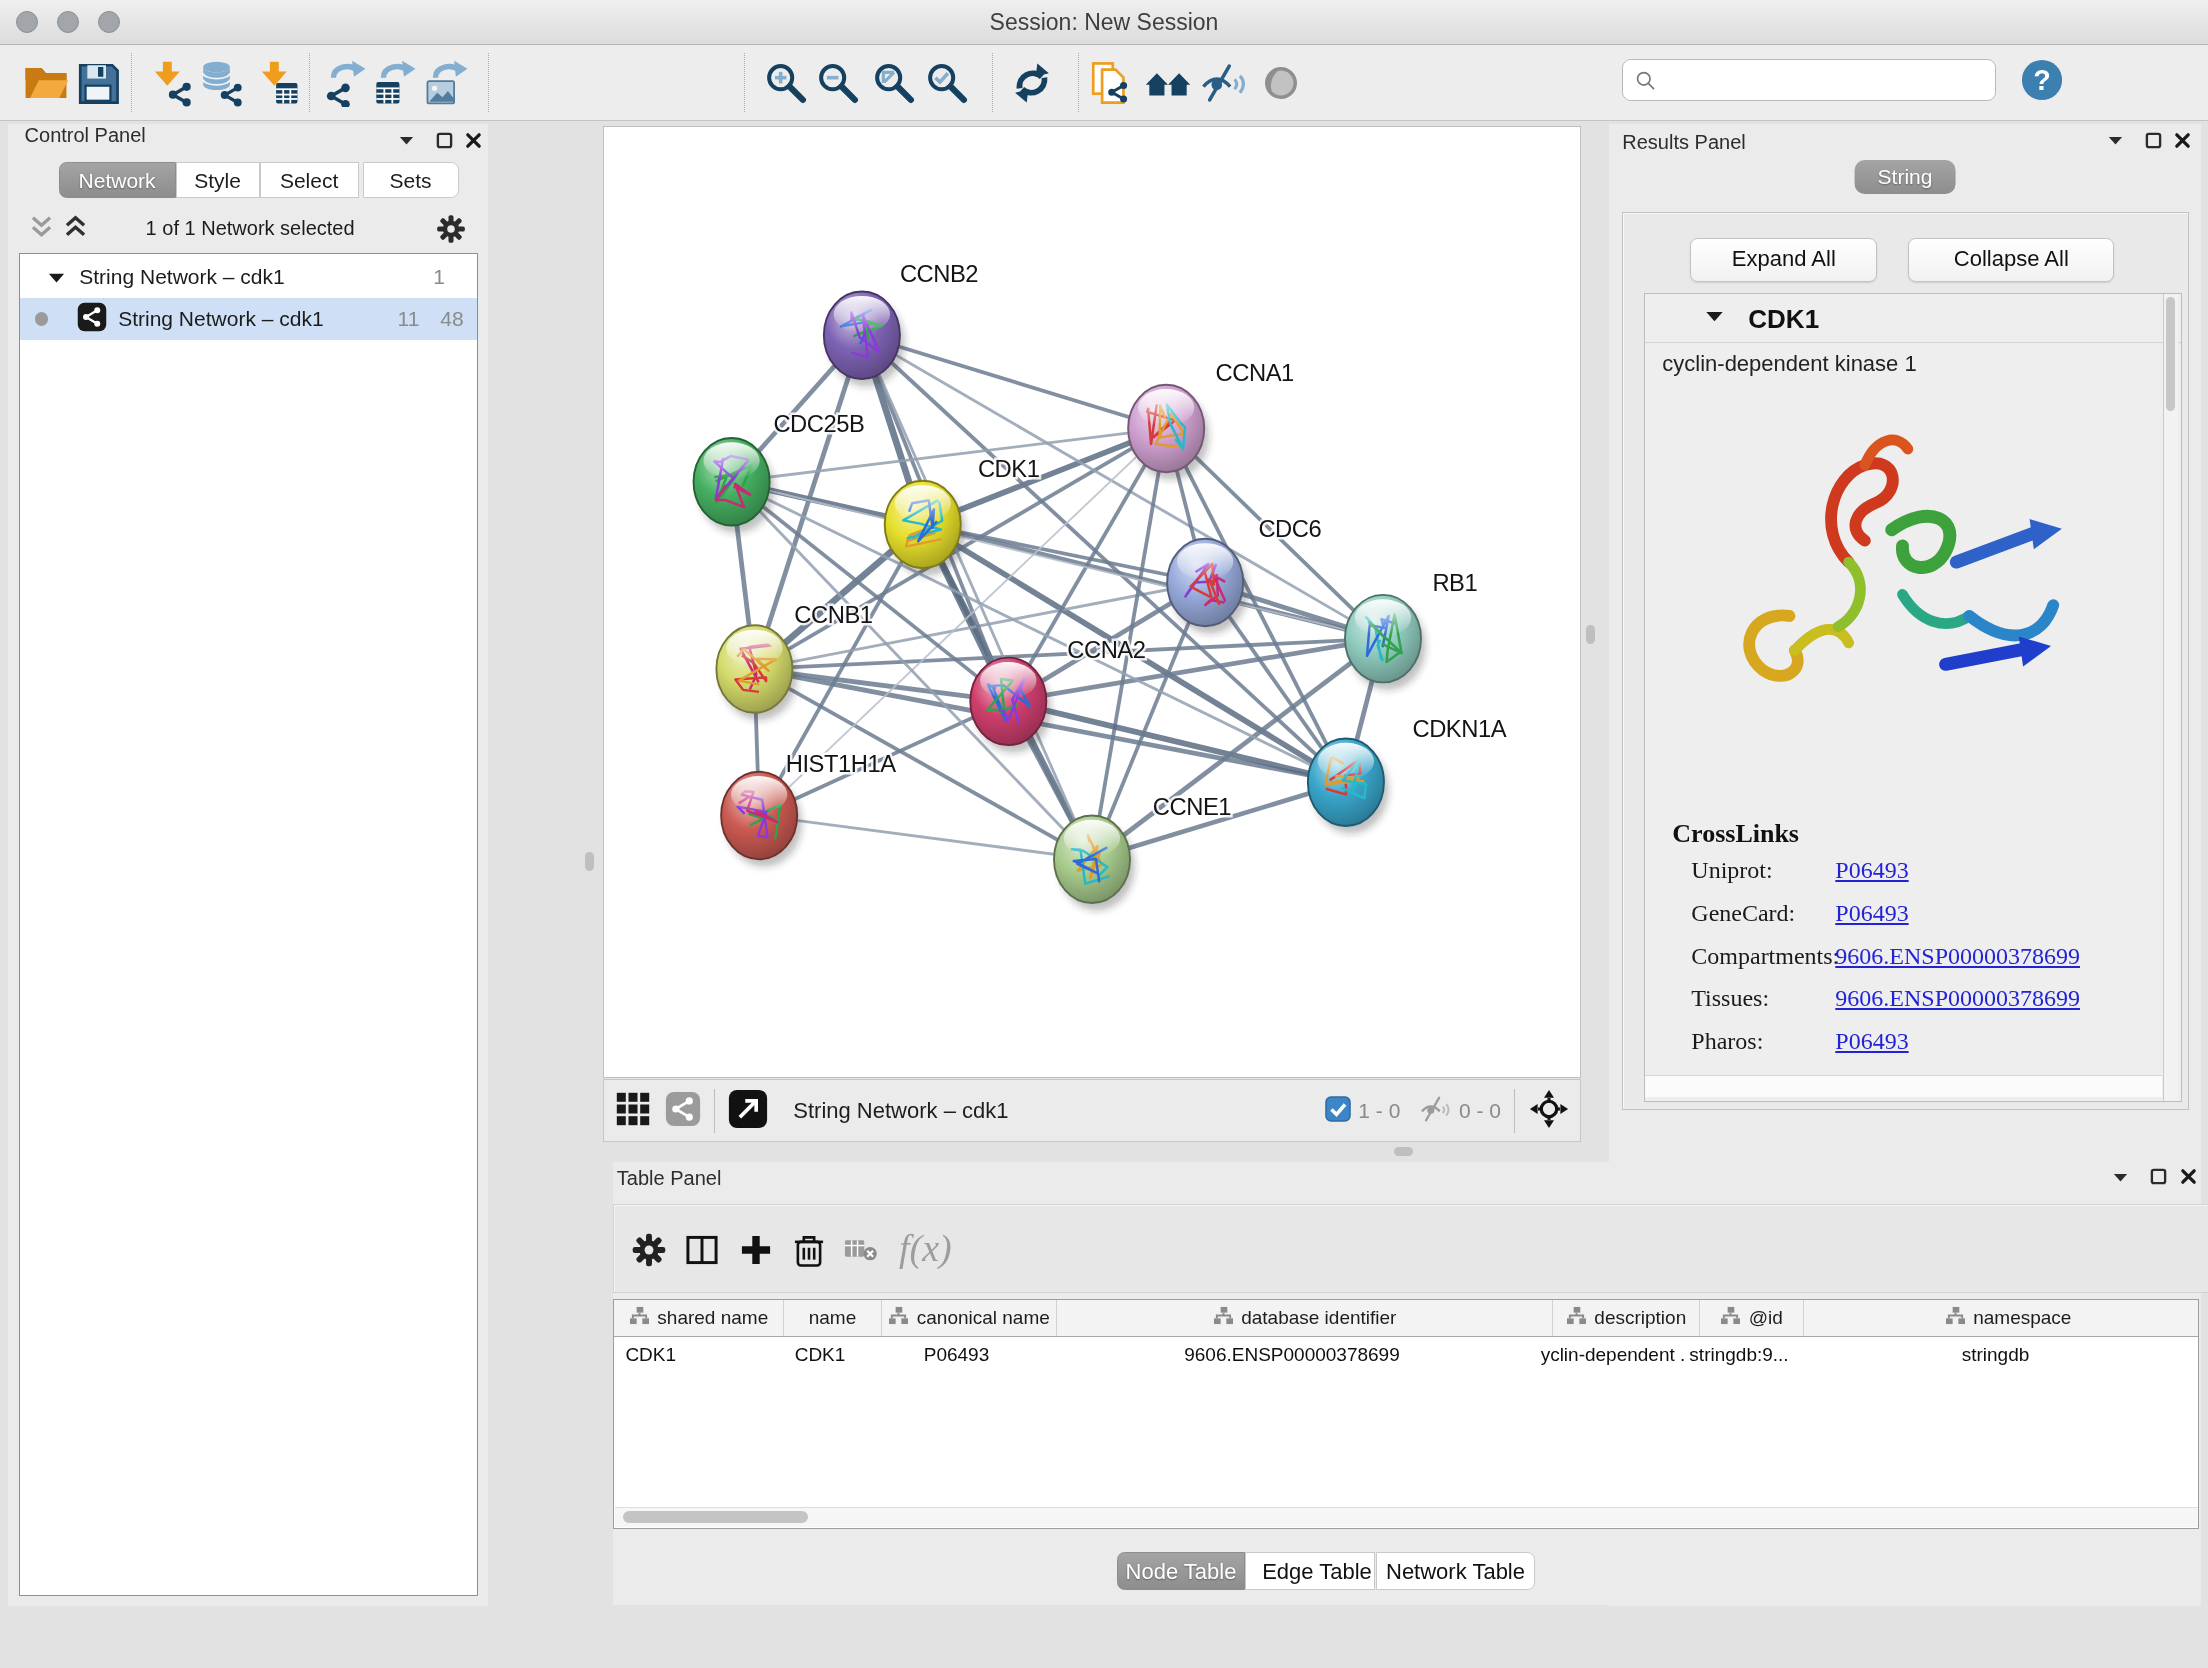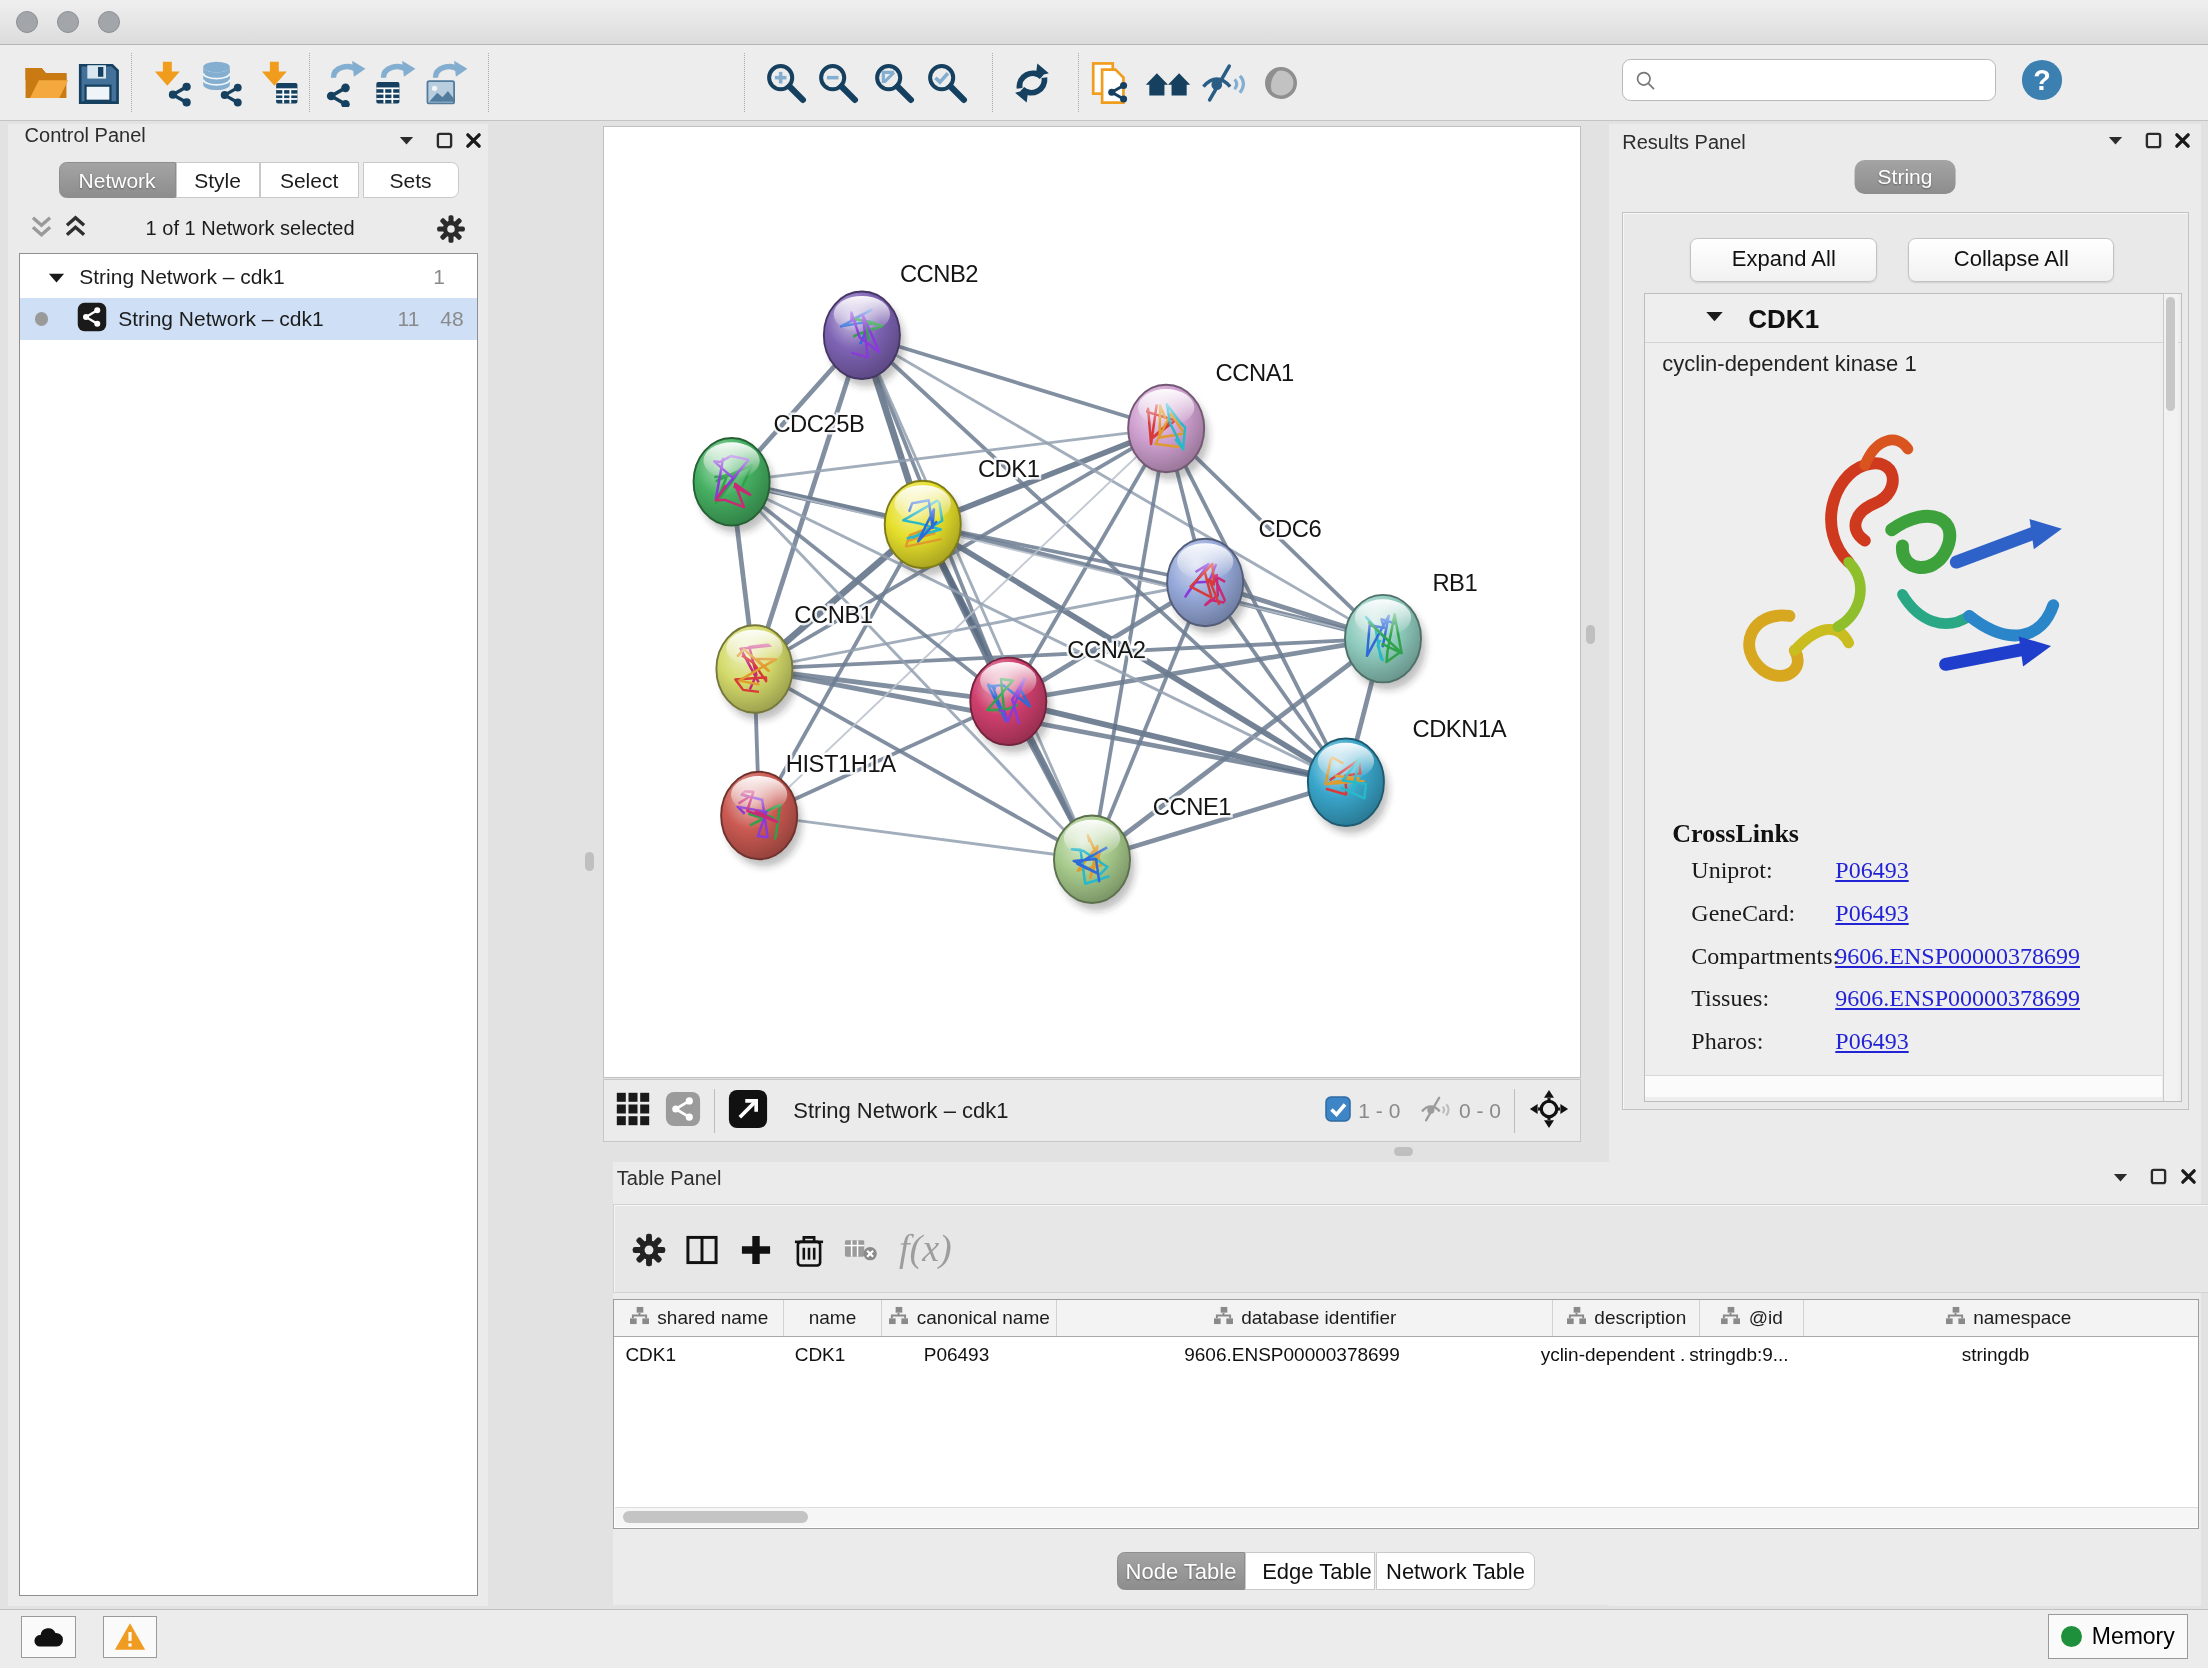--- a/index.html
+++ b/index.html
@@ -77,20 +77,21 @@
 </style>
 </head>
 <body>
 
 <div id="app">
 
   <div id="titlebar" class="abs">
     <span class="tlight" style="left:16px"></span>
     <span class="tlight" style="left:57px"></span>
     <span class="tlight" style="left:98px"></span>
+    <div id="win-title">Session: New Session</div>
   </div>
 
   <div id="toolbar" class="abs">
       <div class="tbtn" style="left: 22px;"><svg viewBox="0 0 54 54">
           <path fill="#a85f08" d="M4 10h18l5 6h23v8H4z"></path>
           <path fill="#c97a12" d="M4 10v34h46V16H27l-5-6z"></path>
           <path fill="#f3a93e" d="M9 44l10-20h33l-10 20z"></path>
         </svg></div>
       <div class="tbtn" style="left: 74px;"><svg viewBox="0 0 54 54">
           <path d="M7 7h36l6 6v36H7z" fill="#447199" stroke="#16405f" stroke-width="3"></path>
@@ -904,33 +905,15 @@
           <span class="thumb"></span>
         </div>
     </div>
     <div id="tp-tabs">
         <div class="bottom-tab active" style="left: 504px; width: 128px; border-radius: 7.6px 0px 0px 7.6px;">Node Table</div>
         <div class="bottom-tab" style="left: 632px; width: 130px; padding-left: 14px;">Edge Table</div>
         <div class="bottom-tab" style="left: 763px; width: 159px; border-radius: 0px 7.6px 7.6px 0px;">Network Table</div>
       </div>
   </div>
 
-  <div id="statusbar" class="abs">
-    <div class="sb-btn" style="left:21px;width:55px">
-        <svg width="38" height="28.5" viewBox="0 0 54 44">
-          <path d="M13 38a9 9 0 0 1 1-18 12 12 0 0 1 23-3 8 8 0 0 1 2 21z" fill="#111"></path>
-        </svg>
-      </div>
-    <div class="sb-btn" style="left:103px;width:54px">
-        <svg width="34" height="31" viewBox="0 0 54 48">
-          <path d="M27 3L51 45H3z" fill="#f09b22"></path>
-          <rect x="24.5" y="17" width="5" height="14" fill="#fff"></rect>
-          <rect x="24.5" y="35" width="5" height="5" fill="#fff"></rect>
-        </svg>
-      </div>
-    <div class="sb-btn" id="memory-btn">
-      <span id="memory-dot"></span>
-      <span>Memory</span>
-    </div>
-  </div>
 
 </div>
 
 
 </body></html>

